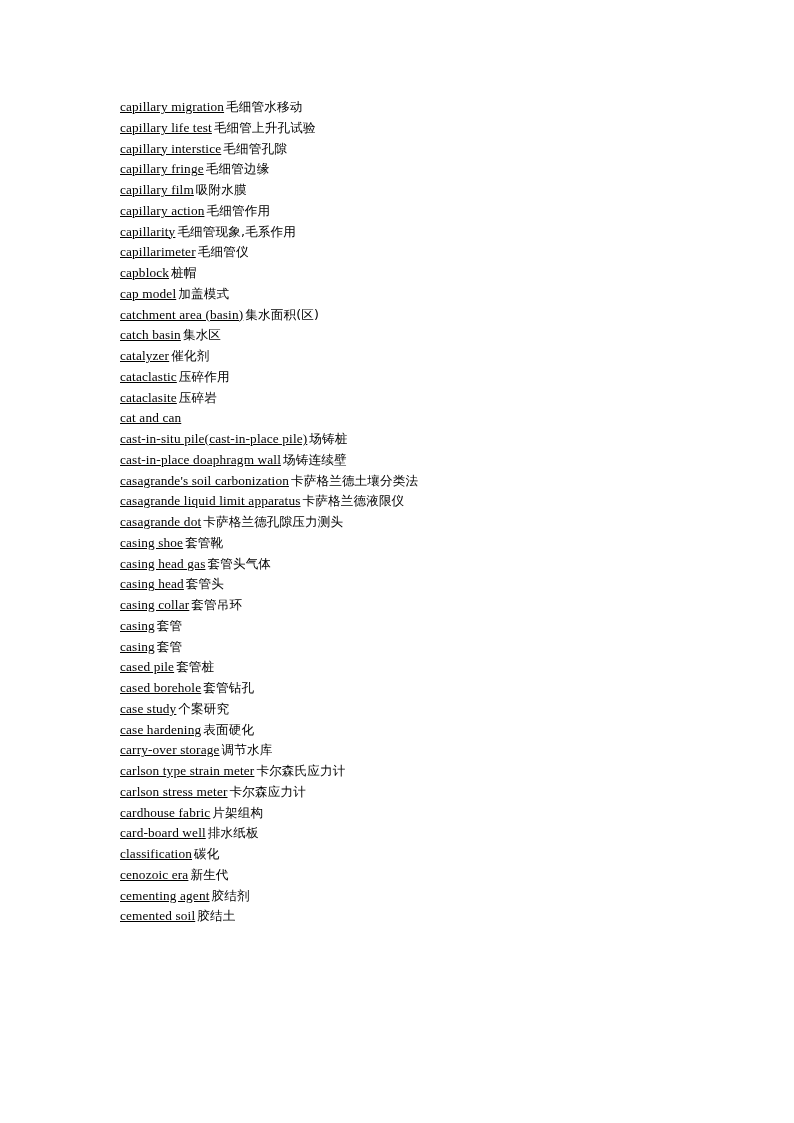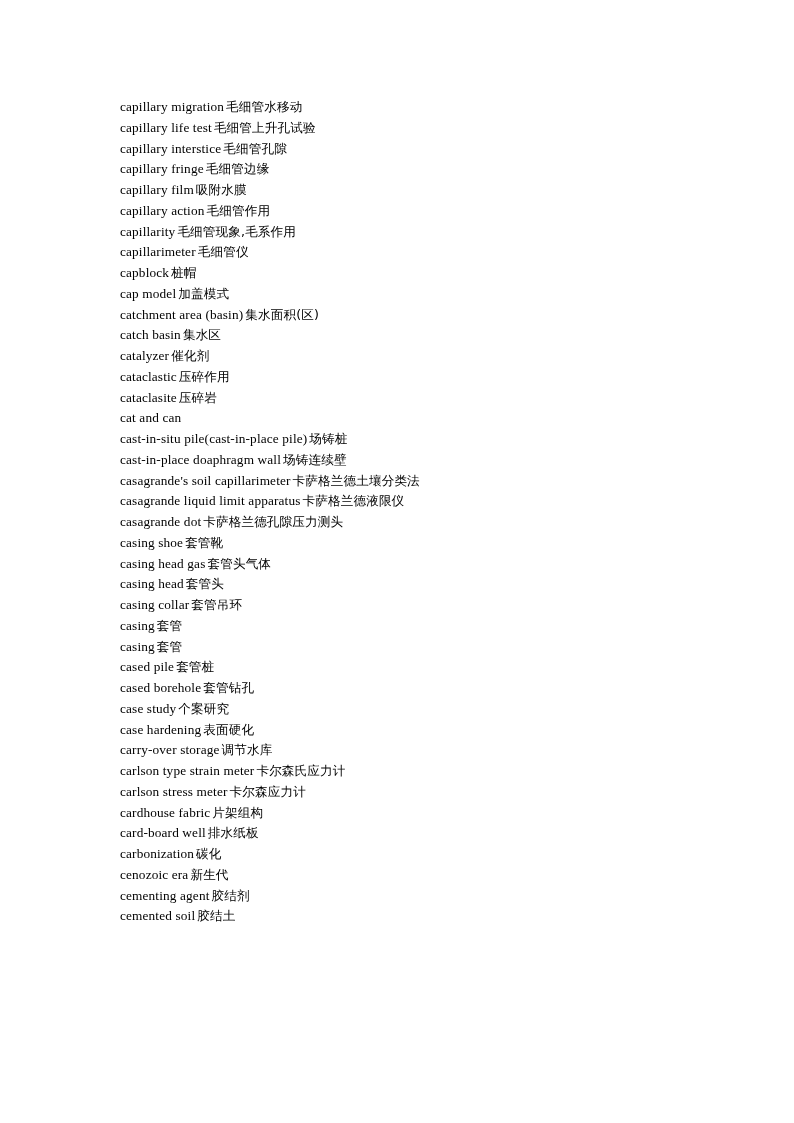--- a/index.html
+++ b/index.html
@@ -35,20 +35,21 @@
 
   .entry {
     font-size: 13.3px;
     line-height: 20.75px;
     white-space: nowrap;
     letter-spacing: 0.01em;
   }
 
   .entry .term {
     font-family: "Liberation Serif", "DejaVu Serif", serif;
+    text-decoration: underline;
   }
 
   .entry .gloss {
     font-family: "DejaVu Sans", "Liberation Sans", sans-serif;
     font-size: 12.6px;
     margin-left: 2px;
   }
 </style>
 </head>
 <body>
@@ -66,36 +67,36 @@
       <div class="entry"><span class="term">capblock</span><span class="gloss">桩帽</span></div>
       <div class="entry"><span class="term">cap model</span><span class="gloss">加盖模式</span></div>
       <div class="entry"><span class="term">catchment area (basin)</span><span class="gloss">集水面积(区)</span></div>
       <div class="entry"><span class="term">catch basin</span><span class="gloss">集水区</span></div>
       <div class="entry"><span class="term">catalyzer</span><span class="gloss">催化剂</span></div>
       <div class="entry"><span class="term">cataclastic</span><span class="gloss">压碎作用</span></div>
       <div class="entry"><span class="term">cataclasite</span><span class="gloss">压碎岩</span></div>
       <div class="entry"><span class="term">cat and can</span><span class="gloss"></span></div>
       <div class="entry"><span class="term">cast-in-situ pile(cast-in-place pile)</span><span class="gloss">场铸桩</span></div>
       <div class="entry"><span class="term">cast-in-place doaphragm wall</span><span class="gloss">场铸连续壁</span></div>
-      <div class="entry"><span class="term">casagrande's soil capillarimeter</span><span class="gloss">卡萨格兰德土壤分类法</span></div>
+      <div class="entry"><span class="term">casagrande's soil carbonization</span><span class="gloss">卡萨格兰德土壤分类法</span></div>
       <div class="entry"><span class="term">casagrande liquid limit apparatus</span><span class="gloss">卡萨格兰德液限仪</span></div>
       <div class="entry"><span class="term">casagrande dot</span><span class="gloss">卡萨格兰德孔隙压力测头</span></div>
       <div class="entry"><span class="term">casing shoe</span><span class="gloss">套管靴</span></div>
       <div class="entry"><span class="term">casing head gas</span><span class="gloss">套管头气体</span></div>
       <div class="entry"><span class="term">casing head</span><span class="gloss">套管头</span></div>
       <div class="entry"><span class="term">casing collar</span><span class="gloss">套管吊环</span></div>
       <div class="entry"><span class="term">casing</span><span class="gloss">套管</span></div>
       <div class="entry"><span class="term">casing</span><span class="gloss">套管</span></div>
       <div class="entry"><span class="term">cased pile</span><span class="gloss">套管桩</span></div>
       <div class="entry"><span class="term">cased borehole</span><span class="gloss">套管钻孔</span></div>
       <div class="entry"><span class="term">case study</span><span class="gloss">个案研究</span></div>
       <div class="entry"><span class="term">case hardening</span><span class="gloss">表面硬化</span></div>
       <div class="entry"><span class="term">carry-over storage</span><span class="gloss">调节水库</span></div>
       <div class="entry"><span class="term">carlson type strain meter</span><span class="gloss">卡尔森氏应力计</span></div>
       <div class="entry"><span class="term">carlson stress meter</span><span class="gloss">卡尔森应力计</span></div>
       <div class="entry"><span class="term">cardhouse fabric</span><span class="gloss">片架组构</span></div>
       <div class="entry"><span class="term">card-board well</span><span class="gloss">排水纸板</span></div>
-      <div class="entry"><span class="term">carbonization</span><span class="gloss">碳化</span></div>
+      <div class="entry"><span class="term">classification</span><span class="gloss">碳化</span></div>
       <div class="entry"><span class="term">cenozoic era</span><span class="gloss">新生代</span></div>
       <div class="entry"><span class="term">cementing agent</span><span class="gloss">胶结剂</span></div>
       <div class="entry"><span class="term">cemented soil</span><span class="gloss">胶结土</span></div>
     </div>
 </div>
 
 </body></html>

